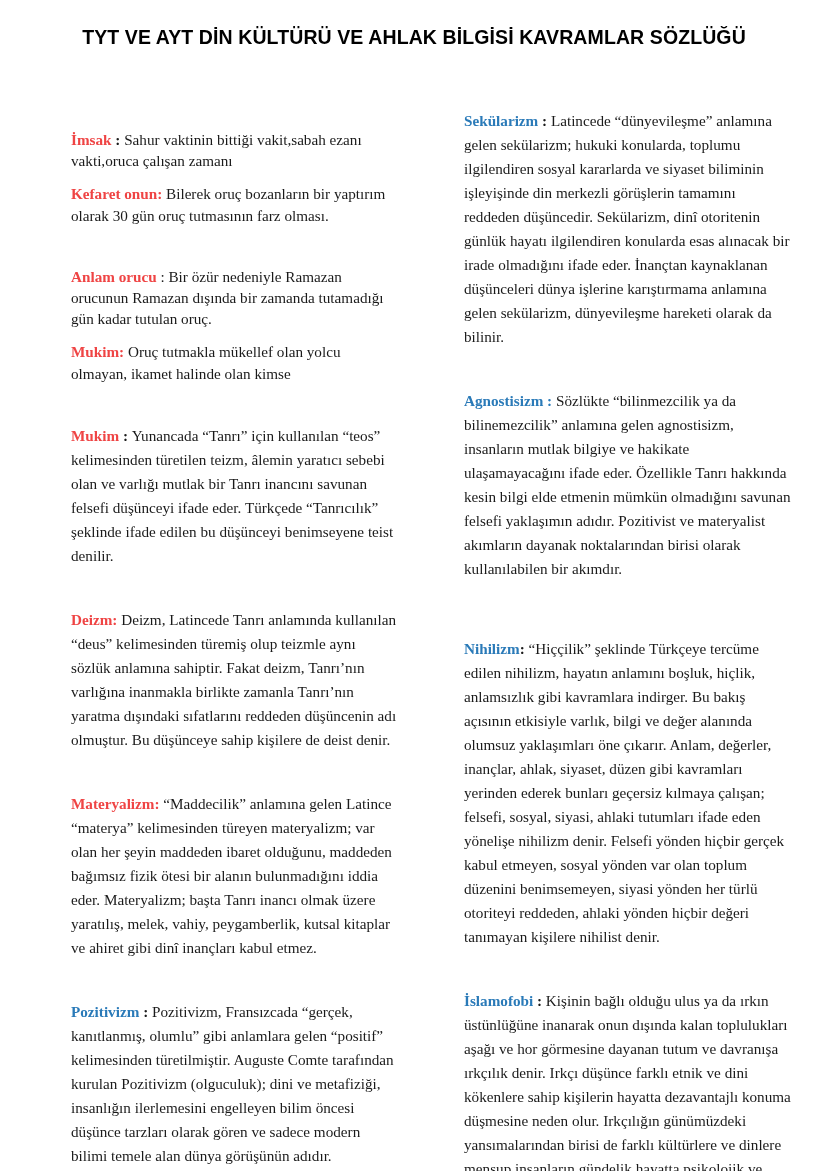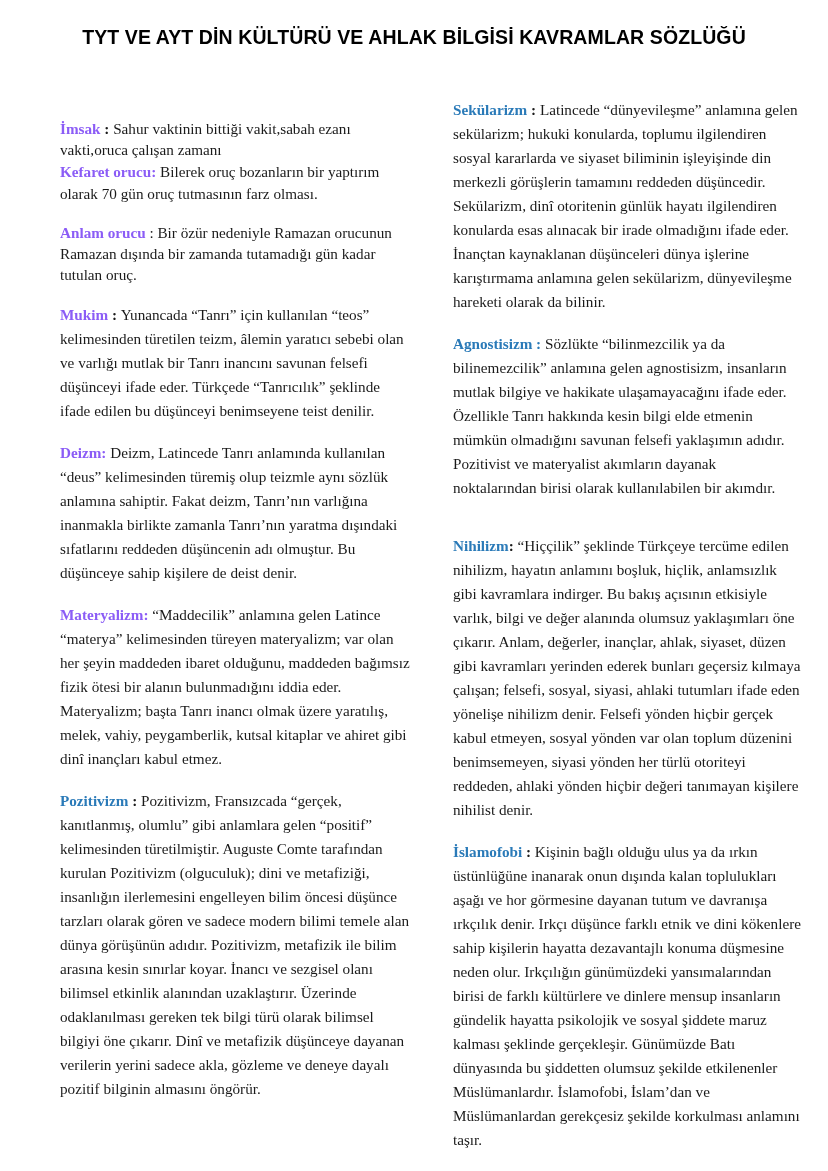--- a/index.html
+++ b/index.html
@@ -4,38 +4,39 @@
 <style>
   html, body { margin: 0; padding: 0; background: #ffffff; }
   body { width: 828px; height: 1171px; position: relative; overflow: hidden;
          font-family: "Liberation Serif", "DejaVu Serif", serif; color: #1a1a1a; }
   .title { position: absolute; top: 26px; left: 0; width: 828px; text-align: center;
            font-family: "Liberation Sans", "DejaVu Sans", sans-serif; font-weight: bold;
            font-size: 19.5px; letter-spacing: 0.1px; color: #000; }
   .col { position: absolute; font-size: 15.2px; line-height: 21.2px; }
   .col.left { left: 59px; width: 352px; }
   .col.right { left: 452px; width: 352px; }
-  .entry { margin: 1px; }
+  .entry { margin: 12px; }
   .term { font-weight: bold; }
-  .term.navy { color: #8b5cf6; }
+  .term.navy { color: #ef4444; }
   .term.blue { color: #2a7ab8; }
   .sep { font-weight: bold; color: #1a1a1a; }
   .sep.plain { font-weight: normal; }
   .gap { height: 16px; }
 </style>
 </head>
 <body>
 
 <div class="title">TYT VE AYT DİN KÜLTÜRÜ VE AHLAK BİLGİSİ KAVRAMLAR SÖZLÜĞÜ</div>
 
 <div class="col left" style="top:117px;">
   <p class="entry"><span class="term navy">İmsak</span><span class="sep"> : </span><span>Sahur vaktinin bittiği vakit,sabah ezanı vakti,oruca çalışan zamanı</span></p>
-  <p class="entry"><span class="term navy">Kefaret orucu:</span><span class="sep"> </span><span>Bilerek oruç bozanların bir yaptırım olarak 70 gün oruç tutmasının farz olması.</span></p>
+  <p class="entry"><span class="term navy">Kefaret onun:</span><span class="sep"> </span><span>Bilerek oruç bozanların bir yaptırım olarak 30 gün oruç tutmasının farz olması.</span></p>
   <div class="gap"></div>
   <p class="entry"><span class="term navy">Anlam orucu</span><span class="sep plain"> : </span><span>Bir özür nedeniyle Ramazan orucunun Ramazan dışında bir zamanda tutamadığı gün kadar tutulan oruç.</span></p>
+  <p class="entry"><span class="term navy">Mukim:</span><span class="sep"> </span><span>Oruç tutmakla mükellef olan yolcu olmayan, ikamet halinde olan kimse</span></p>
   <div class="gap"></div>
   <p class="entry" style="line-height:24px;"><span class="term navy">Mukim</span><span class="sep"> : </span><span>Yunancada “Tanrı” için kullanılan “teos” kelimesinden türetilen teizm, âlemin yaratıcı sebebi olan ve varlığı mutlak bir Tanrı inancını savunan felsefi düşünceyi ifade eder. Türkçede “Tanrıcılık” şeklinde ifade edilen bu düşünceyi benimseyene teist denilir.</span></p>
   <div class="gap"></div>
   <p class="entry" style="line-height:24px;"><span class="term navy">Deizm:</span><span class="sep"> </span><span>Deizm, Latincede Tanrı anlamında kullanılan “deus” kelimesinden türemiş olup teizmle aynı sözlük anlamına sahiptir. Fakat deizm, Tanrı’nın varlığına inanmakla birlikte zamanla Tanrı’nın yaratma dışındaki sıfatlarını reddeden düşüncenin adı olmuştur. Bu düşünceye sahip kişilere de deist denir.</span></p>
   <div class="gap"></div>
   <p class="entry" style="line-height:24px;"><span class="term navy">Materyalizm:</span><span class="sep"> </span><span>“Maddecilik” anlamına gelen Latince “materya” kelimesinden türeyen materyalizm; var olan her şeyin maddeden ibaret olduğunu, maddeden bağımsız fizik ötesi bir alanın bulunmadığını iddia eder. Materyalizm; başta Tanrı inancı olmak üzere yaratılış, melek, vahiy, peygamberlik, kutsal kitaplar ve ahiret gibi dinî inançları kabul etmez.</span></p>
   <div class="gap"></div>
   <p class="entry" style="line-height:24px;"><span class="term blue">Pozitivizm</span><span class="sep"> : </span><span>Pozitivizm, Fransızcada “gerçek, kanıtlanmış, olumlu” gibi anlamlara gelen “positif” kelimesinden türetilmiştir. Auguste Comte tarafından kurulan Pozitivizm (olguculuk); dini ve metafiziği, insanlığın ilerlemesini engelleyen bilim öncesi düşünce tarzları olarak gören ve sadece modern bilimi temele alan dünya görüşünün adıdır. Pozitivizm, metafizik ile bilim arasına kesin sınırlar koyar. İnancı ve sezgisel olanı bilimsel etkinlik alanından uzaklaştırır. Üzerinde odaklanılması gereken tek bilgi türü olarak bilimsel bilgiyi öne çıkarır. Dinî ve metafizik düşünceye dayanan verilerin yerini sadece akla, gözleme ve deneye dayalı pozitif bilginin almasını öngörür.</span></p>
 </div>
 

